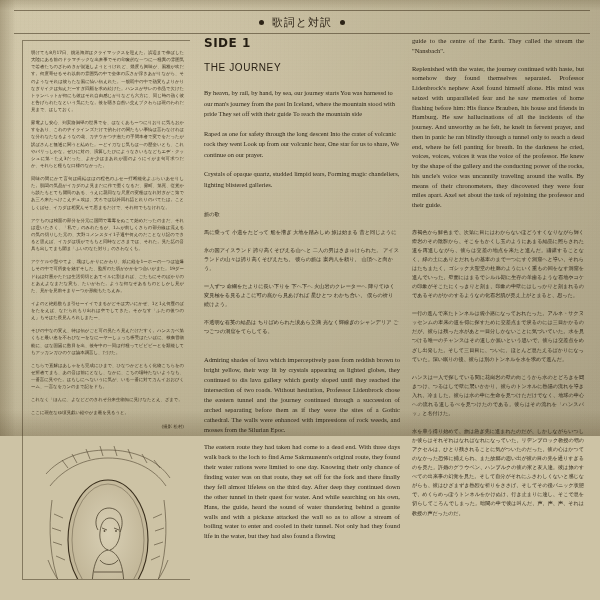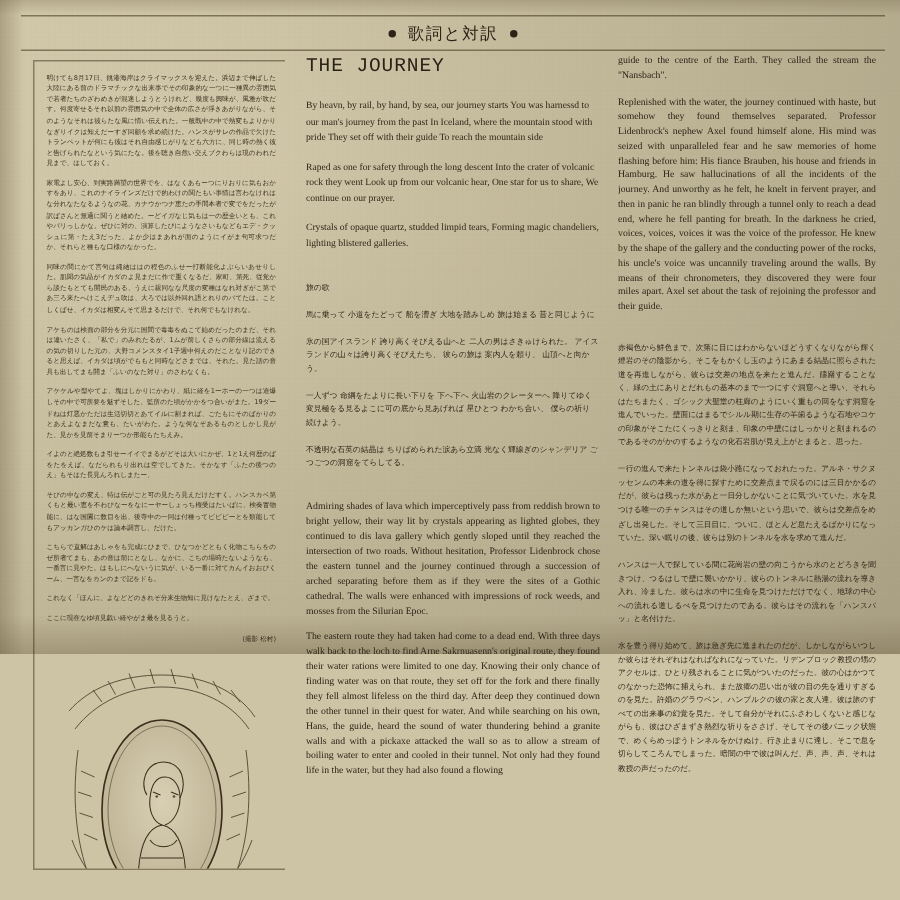--- a/index.html
+++ b/index.html
@@ -127,22 +127,22 @@
   }
   .side-label {
     font-family: "DejaVu Sans", sans-serif;
     font-weight: bold;
     font-size: 12px;
     color: #241d12;
     letter-spacing: 0.5px;
     margin: 0 0 12px 0;
   }
   .song-title {
-    font-family: Liberation Mono, monospace;
-    font-size: 13px;
+    font-family: Liberation Sans, sans-serif;
+    font-size: 10px;
     letter-spacing: 0.6px;
     color: #2a2216;
     margin: 0 0 15px 0;
   }
   .lyric-en {
     font-family: "Liberation Serif", serif;
     font-size: 6.4px;
     line-height: 1.65;
     color: #2e2618;
     margin: 0 0 9px 0;
@@ -254,20 +254,21 @@
         </g>
 
         <g stroke="#3a2f1d" stroke-width="0.4" opacity="0.55">
           <path d="M34 178 l64 0 M38 183 l56 0 M44 188 l44 0"></path>
         </g>
       </svg>
     </div>
   </div>
 
   <div class="mid-col">
+    <div class="side-label">SIDE 1</div>
     <div class="song-title">THE JOURNEY</div>
 
     <p class="lyric-en">By heavn, by rail, by hand, by sea, our journey starts
 You was harnessd to our man's journey from the past
 In Iceland, where the mountain stood with pride
 They set off with their guide
 To reach the mountain side</p>
     <p class="lyric-en">Raped as one for safety through the long descent
 Into the crater of volcanic rock they went
 Look up from our volcanic hear,

